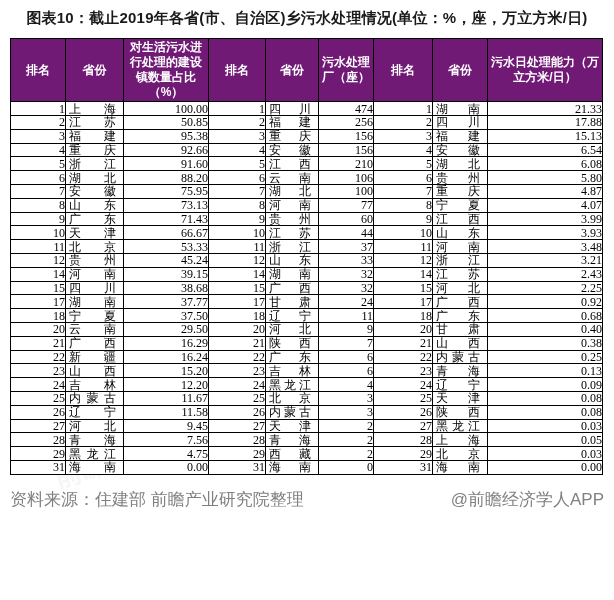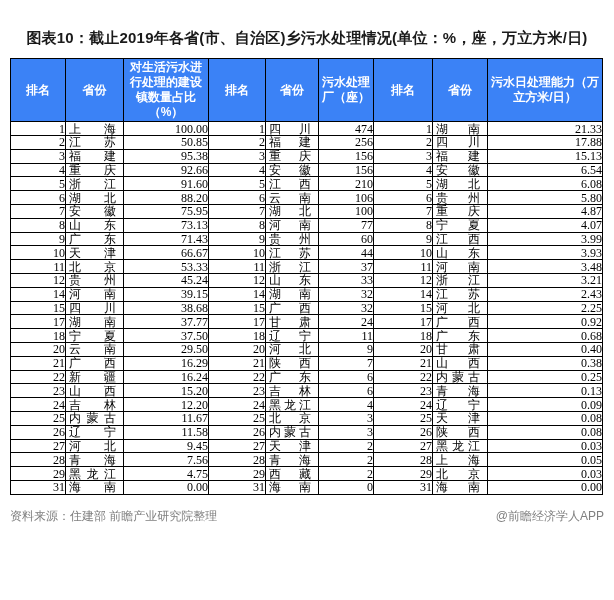--- a/index.html
+++ b/index.html
@@ -2,46 +2,46 @@
 <html><head>
 <meta charset="utf-8">
 <style>
   html,body{margin:0;padding:0;}
   body{
     width:614px;height:600px;background:#ffffff;position:relative;overflow:hidden;
     font-family:"Liberation Sans",sans-serif;
   }
   .title{
     font-weight:bold;font-size:15px;color:#1a1a1a;text-align:center;
-    margin:26px 14px 0 14px;line-height:1.55;letter-spacing:0.2px;
+    margin:6px 14px 0 14px;line-height:1.55;letter-spacing:0.2px;
   }
   .grid-wrap{margin:9px 0 0 10px;position:relative;z-index:2;}
   table.data{
     border-collapse:collapse;table-layout:fixed;width:592px;
     font-size:12px;background:#ffffff;
   }
   table.data th{
-    background:#3b82f6;color:#ffffff;border:1px solid #000000;
+    background:#701a75;color:#ffffff;border:1px solid #000000;
     font-family:"Liberation Sans",sans-serif;font-weight:bold;font-size:12px;
     height:55px;padding:1px 2px;line-height:1.25;text-align:center;vertical-align:middle;
   }
   table.data td{
     border:1px solid #000000;height:12.8px;padding:0;
     font-family:"Liberation Serif",serif;font-size:12px;line-height:1;
     color:#000000;background:#ffffff;white-space:nowrap;overflow:hidden;
   }
   td.rank{text-align:right;padding-right:2px;}
   td.val{text-align:right;padding-right:4px;}
   .prov-inner{display:flex;justify-content:space-between;padding:0 7px 0 3px;}
   td.hl-yellow{background:#FFFF00;}
   td.hl-green{background:#92D050;}
   td.hl-blue{background:#DCE6F1;}
   .footer{
     display:flex;justify-content:space-between;align-items:center;
-    margin:13px 10px 0 10px;color:#808080;font-size:12px;position:relative;z-index:2;
+    margin:13px 10px 0 10px;color:#808080;font-size:17px;position:relative;z-index:2;
   }
   .wm{
     position:absolute;color:rgba(130,130,130,0.07);font-size:28px;font-weight:bold;
     transform:rotate(-18deg);pointer-events:none;white-space:nowrap;z-index:1;
   }
   .wm1{left:110px;top:140px;}
   .wm2{left:330px;top:280px;}
   .wm3{left:50px;top:430px;}
   .wm4{left:390px;top:170px;}
 </style>

